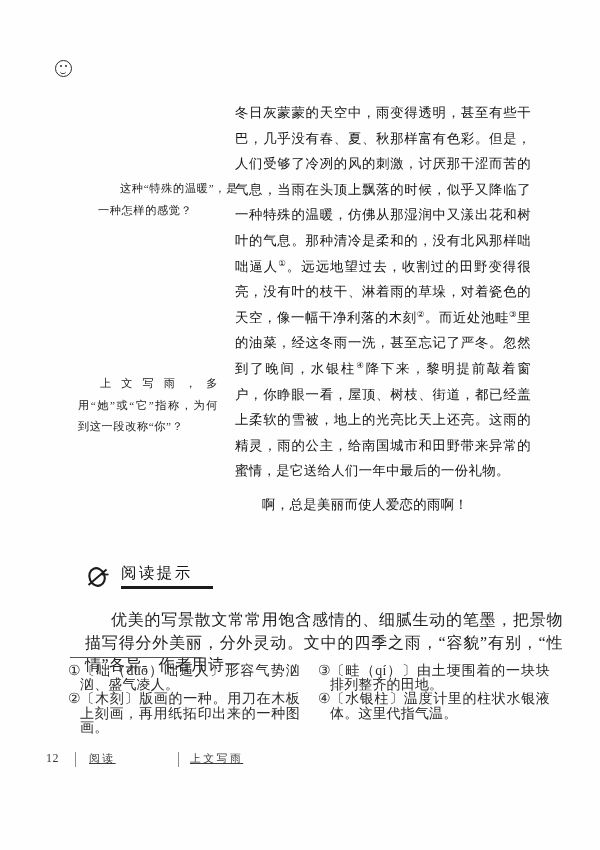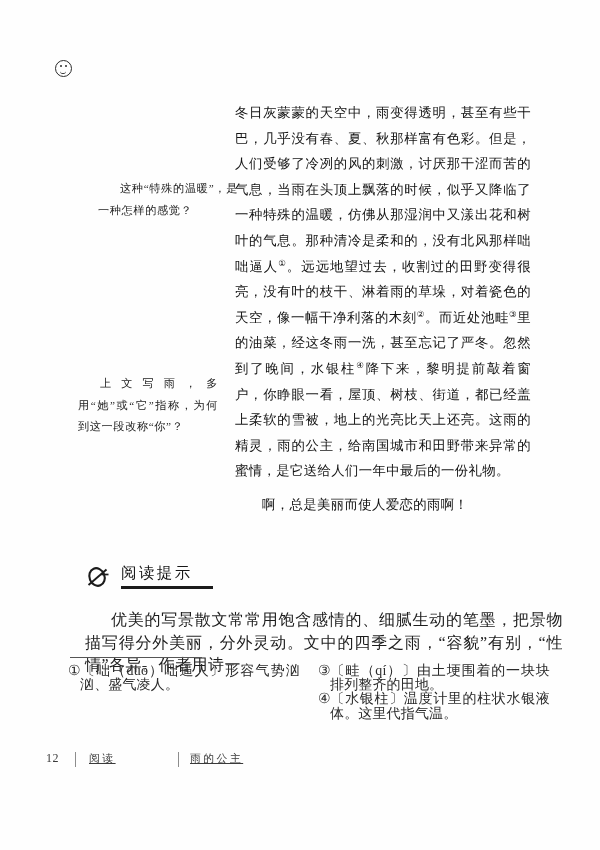--- a/index.html
+++ b/index.html
@@ -258,28 +258,29 @@
       <div class="tips-rule"></div>
     </div>
     <div class="tips-body">优美的写景散文常常用饱含感情的、细腻生动的笔墨，把景物描写得分外美丽，分外灵动。文中的四季之雨，“容貌”有别，“性情”各异。作者用诗一</div>
   </div>
 
   <div class="fn-rule"></div>
 
   <div class="fn-grid">
     <div class="fn-col" id="fn-left">
         <div class="fn-item"><span class="marker">①</span>〔咄（duō）咄逼人〕形容气势汹汹、盛气凌人。</div>
+        <div class="fn-item"><span class="marker">②</span>〔木刻〕版画的一种。用刀在木板上刻画，再用纸拓印出来的一种图画。</div>
       </div>
     <div class="fn-col" id="fn-right">
         <div class="fn-item"><span class="marker">③</span>〔畦（qí）〕由土埂围着的一块块排列整齐的田地。</div>
         <div class="fn-item"><span class="marker">④</span>〔水银柱〕温度计里的柱状水银液体。这里代指气温。</div>
       </div>
   </div>
 
   <div class="footer">
     <div class="pg-num">12</div>
     <div class="sep s1"></div>
     <div class="foot-label reading">阅读</div>
     <div class="sep s2"></div>
-    <div class="foot-label unit">雨的公主</div>
+    <div class="foot-label unit">上文写雨</div>
   </div>
 
 </div>
 
 </body></html>

